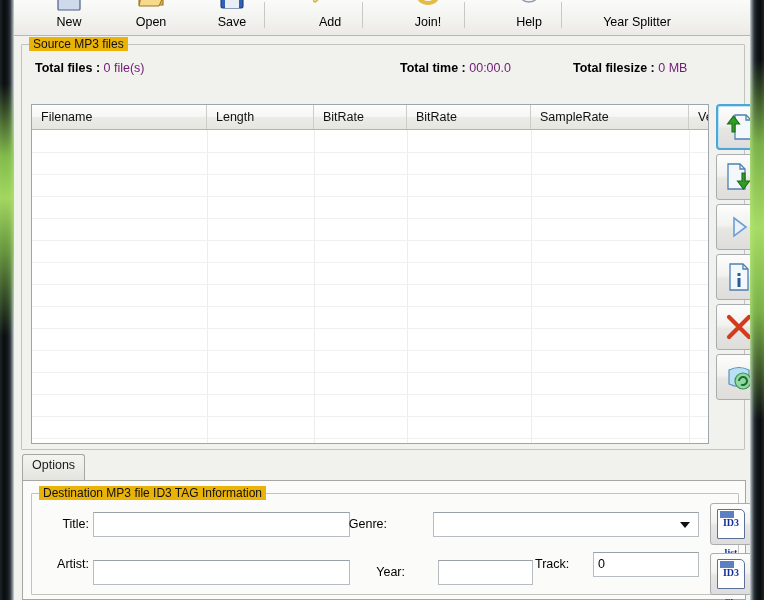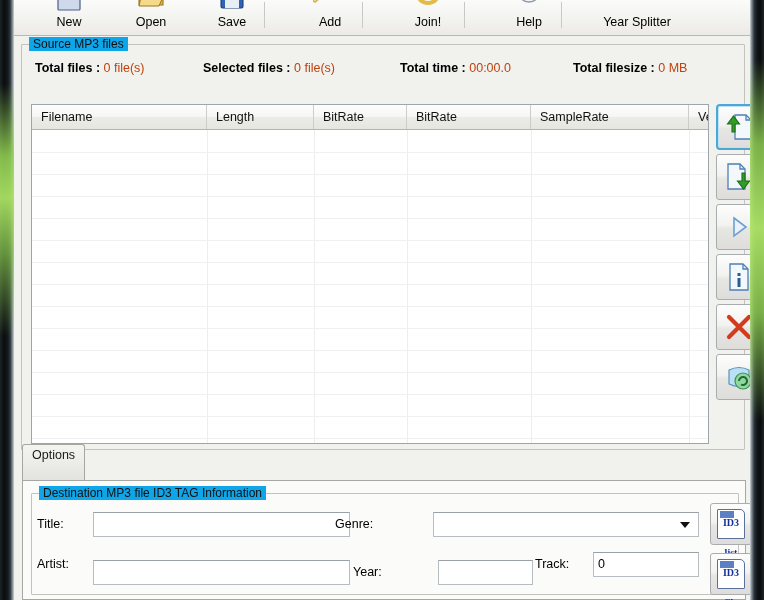--- a/index.html
+++ b/index.html
@@ -44,26 +44,26 @@
   
   .toolbar{position:relative;height:35px;background:linear-gradient(to bottom,#fbfbfa 0%,#f2f2ef 55%,#eceae6 100%);
     border-bottom:1px solid #b8b8b2;}
   .tb-item{position:absolute;top:-20px;width:86px;text-align:center;cursor:default;}
   .tb-ico{height:34px;display:flex;align-items:flex-end;justify-content:center;}
   .tb-lbl{font-size:12.5px;line-height:14px;color:#000;margin-top:1px;}
   .tb-sep{position:absolute;top:2px;width:1px;height:26px;background:#c9c9c4;}
 
   
   .groupbox{position:absolute;border:1px solid #c3c3bd;border-radius:1px;}
-  .gb-title{position:absolute;top:-8px;left:7px;background:#0ea5e9;padding:0 4px;font-size:12px;color:#111;}
+  .gb-title{position:absolute;top:-8px;left:7px;background:#eab308;padding:0 4px;font-size:12px;color:#111;}
 
   .info-row{position:absolute;left:0;top:0;width:100%;height:20px;}
   .info-cell{position:absolute;white-space:nowrap;font-size:12.5px;}
   .info-cell b{font-weight:bold;}
-  .info-cell span{color:#c2410c;}
+  .info-cell span{color:#701a75;}
 
   
   .listview{position:absolute;background:#fff;border:1px solid #9fa6ab;box-sizing:border-box;overflow:hidden;}
   .lv-head{position:relative;height:24px;
     background:linear-gradient(to bottom,#fdfdfd 0%,#f6f6f4 48%,#ebebe7 52%,#e6e6e1 100%);
     border-bottom:1px solid #b4b4ae;}
   .lv-th{position:absolute;top:0;height:24px;line-height:24px;padding-left:9px;
     font-size:12.5px;color:#111;box-sizing:border-box;border-right:1px solid #cdcdc7;
     overflow:hidden;white-space:nowrap;}
   .lv-body{position:relative;background:#fff;}
@@ -74,28 +74,28 @@
   .sidebtn{position:absolute;width:46px;height:46px;box-sizing:border-box;
     border:1px solid #a9adb0;border-radius:3px;
     background:linear-gradient(to bottom,#fdfdfd 0%,#f2f2f0 46%,#e6e6e3 54%,#dedddb 100%);
     display:flex;align-items:center;justify-content:center;}
   .sidebtn.sel{border:2px solid #4aa7d8;box-shadow:0 0 0 1px #bfe3f5 inset;border-radius:4px;}
 
   
   .tabstrip{position:absolute;left:10px;top:456px;width:724px;height:26px;}
   .tab{position:absolute;bottom:0;height:22px;line-height:21px;padding:0 9px;font-size:12.5px;
     box-sizing:border-box;border:1px solid #a7a7a1;border-bottom:none;border-radius:3px 3px 0 0;}
-  .tab.inactive{background:linear-gradient(to bottom,#f4f4f1,#e3e3de);color:#1a1a1a;bottom:1px;height:37px;line-height:20px;}
+  .tab.inactive{background:linear-gradient(to bottom,#f4f4f1,#e3e3de);color:#1a1a1a;bottom:1px;height:27px;line-height:20px;}
   .tab.active{background:#fbfbfa;color:#000;height:25px;line-height:24px;z-index:3;border-color:#a7a7a1;}
 
   .tabpage{position:absolute;left:10px;top:480px;width:724px;height:120px;
     background:#fbfbfa;border:1px solid #a7a7a1;box-sizing:border-box;}
 
   
-  .flabel{position:absolute;font-size:12.5px;color:#000;white-space:nowrap;}
+  .flabel{position:absolute;font-size:12.5px;color:#000;text-align:right;white-space:nowrap;}
   .fin{position:absolute;box-sizing:border-box;height:25px;background:#fff;
     border:1px solid #b6bcc0;border-top-color:#9aa1a6;font-size:12.5px;
     line-height:23px;padding:0 4px;color:#000;overflow:hidden;white-space:nowrap;}
   .fcombo{position:absolute;box-sizing:border-box;height:25px;background:#fff;
     border:1px solid #b6bcc0;border-top-color:#9aa1a6;}
   .fcombo .arrow{position:absolute;right:8px;top:9px;width:0;height:0;
     border-left:5px solid transparent;border-right:5px solid transparent;border-top:6px solid #111;}
   .id3btn{position:absolute;width:42px;height:42px;box-sizing:border-box;
     border:1px solid #a9adb0;border-radius:3px;
     background:linear-gradient(to bottom,#fdfdfd 0%,#f2f2f0 46%,#e6e6e3 54%,#dedddb 100%);
@@ -205,24 +205,20 @@
     </div>
 
     <div class="groupbox" style="left:9px;top:44px;width:722px;height:404px;">
       <div class="gb-title">Source MP3 files</div>
 
       <div class="info-row" style="top:16px">
         <div class="info-cell" style="left:13px;top:0">
           <b>Total files :</b>
           <span>0 file(s)</span>
         </div>
-        <div class="info-cell" style="left:181px;top:0">
-          <b>Selected files :</b>
-          <span>0 file(s)</span>
-        </div>
         <div class="info-cell" style="left:378px;top:0">
           <b>Total time :</b>
           <span>00:00.0</span>
         </div>
         <div class="info-cell" style="left:551px;top:0">
           <b>Total filesize :</b>
           <span>0 MB</span>
         </div>
       </div>
 

